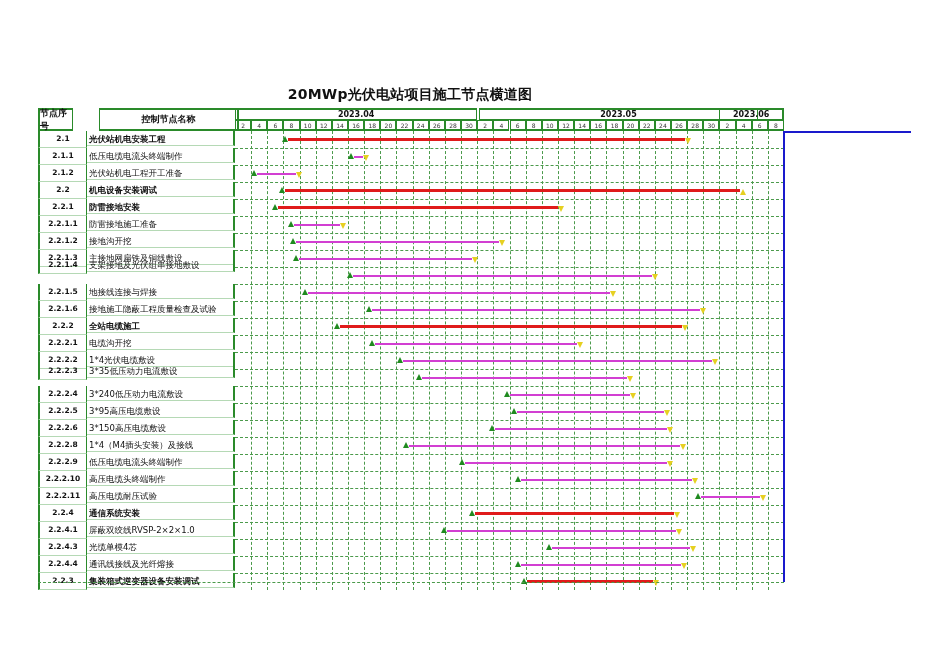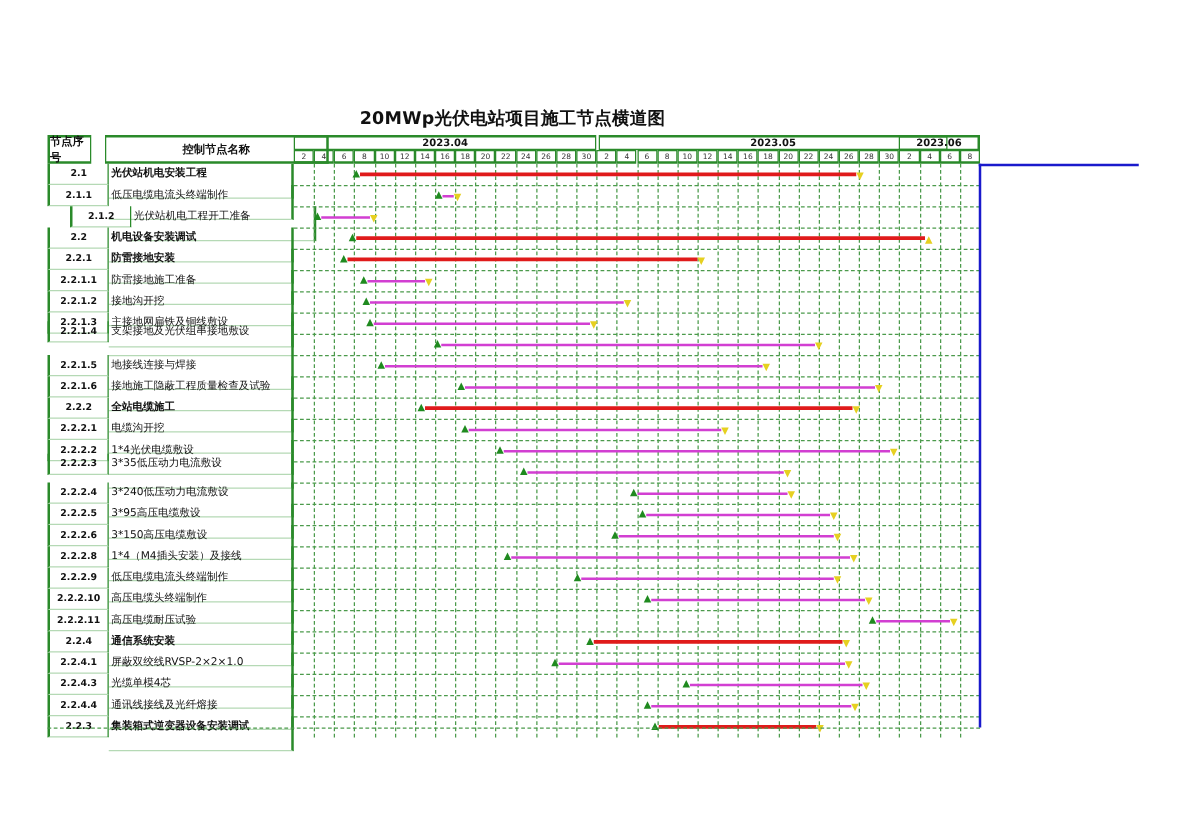--- a/index.html
+++ b/index.html
@@ -1,26 +1,26 @@
 <!DOCTYPE html>
 <html><head>
 <meta charset="utf-8">
 <style>
   html, body { margin:0; padding:0; background:#ffffff; }
   body { width:950px; height:672px; position:relative; overflow:hidden; font-family:"DejaVu Sans", sans-serif; }
   .title { position:absolute; left:240px; top:86px; width:340px; text-align:center; font-size:14px; font-weight:bold; color:#111; letter-spacing:0.2px; }
   .table { position:absolute; left:38px; top:108px; width:746px; }
   .hdr-seq, .hdr-name { position:absolute; top:0; height:23px; border:1px solid #2a8a2a; box-sizing:border-box; display:flex; align-items:center; justify-content:center; font-size:9px; font-weight:bold; color:#111; }
   .hdr-seq { left:0; width:35px; border-width:2px 1px 2px 2px; }
-  .hdr-name { left:46px; width:179px; border-width:2px 2px 2px 1px; }
+  .hdr-name { left:61px; width:140px; border-width:2px 2px 2px 1px; }
   .month { position:absolute; top:0; height:12px; border:1px solid #2a8a2a; border-top-width:2px; box-sizing:border-box; font-size:8px; font-weight:bold; text-align:center; line-height:10px; color:#111; }
   .day { position:absolute; top:12px; height:11px; border:1px solid #2a8a2a; border-bottom-width:2px; box-sizing:border-box; font-size:6px; text-align:center; line-height:9px; color:#333; }
   .row { position:absolute; left:0; width:746px; height:17px; }
   .cell-seq { position:absolute; left:0; width:49px; height:17px; border-left:2px solid #2a8a2a; border-right:1px solid #2a8a2a; border-bottom:1px solid #b5d9b5; box-sizing:border-box; font-size:7.5px; text-align:center; line-height:16px; color:#111; font-weight:bold; }
-  .cell-name { position:absolute; left:49px; width:148px; height:28px; border-right:2px solid #2a8a2a; border-bottom:1px solid #b5d9b5; box-sizing:border-box; font-size:8.5px; line-height:16px; padding-left:2px; color:#111; white-space:nowrap; overflow:hidden; }
+  .cell-name { position:absolute; left:49px; width:148px; height:15px; border-right:2px solid #2a8a2a; border-bottom:1px solid #b5d9b5; box-sizing:border-box; font-size:8.5px; line-height:16px; padding-left:2px; color:#111; white-space:nowrap; overflow:hidden; }
   .cell-name.bold { font-weight:bold; }
   .gantt { position:absolute; left:197px; top:23px; width:549px; height:459px; }
   .vline { position:absolute; top:0; width:0; height:100%; border-left:1px dashed #4b9a4b; }
   .hline { position:absolute; left:0; width:100%; height:0; border-top:1px dashed #4b9a4b; }
   .bar { position:absolute; height:2px; }
   .bar.red { background:#e01b1b; height:3px; }
   .bar.mag { background:#d23fd2; }
   .tri-up { position:absolute; width:0; height:0; border-left:3px solid transparent; border-right:3px solid transparent; border-bottom:6px solid #1f8a1f; }
   .tri-down { position:absolute; width:0; height:0; border-left:3.5px solid transparent; border-right:3.5px solid transparent; border-top:6px solid #e6d020; }
   .tri-up-yellow { position:absolute; width:0; height:0; border-left:3.5px solid transparent; border-right:3.5px solid transparent; border-bottom:6px solid #e6d020; }
@@ -77,21 +77,21 @@
     </div>
   <div id="rows">
       <div class="row" style="top: 23px;">
         <div class="cell-seq">2.1</div>
         <div class="cell-name bold">光伏站机电安装工程</div>
       </div>
       <div class="row" style="top: 40px;">
         <div class="cell-seq">2.1.1</div>
         <div class="cell-name">低压电缆电流头终端制作</div>
       </div>
-      <div class="row" style="top: 57px; margin-left: 18px;">
+      <div class="row" style="top: 57px;">
         <div class="cell-seq">2.1.2</div>
         <div class="cell-name">光伏站机电工程开工准备</div>
       </div>
       <div class="row" style="top: 74px;">
         <div class="cell-seq">2.2</div>
         <div class="cell-name bold">机电设备安装调试</div>
       </div>
       <div class="row" style="top: 91px;">
         <div class="cell-seq">2.2.1</div>
         <div class="cell-name bold">防雷接地安装</div>

